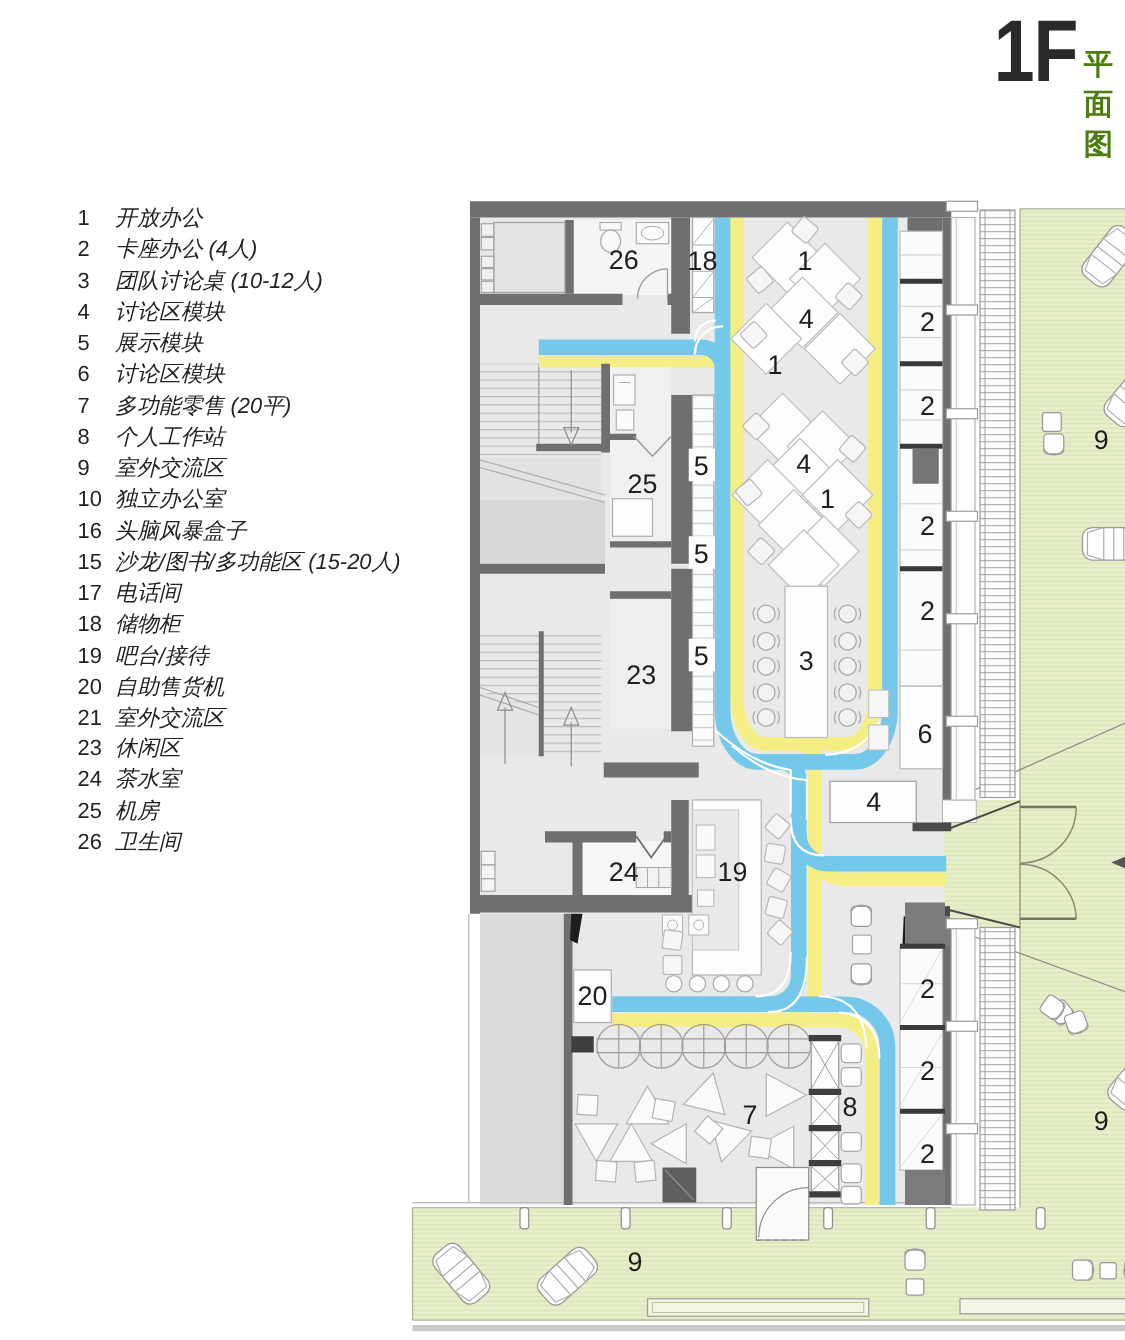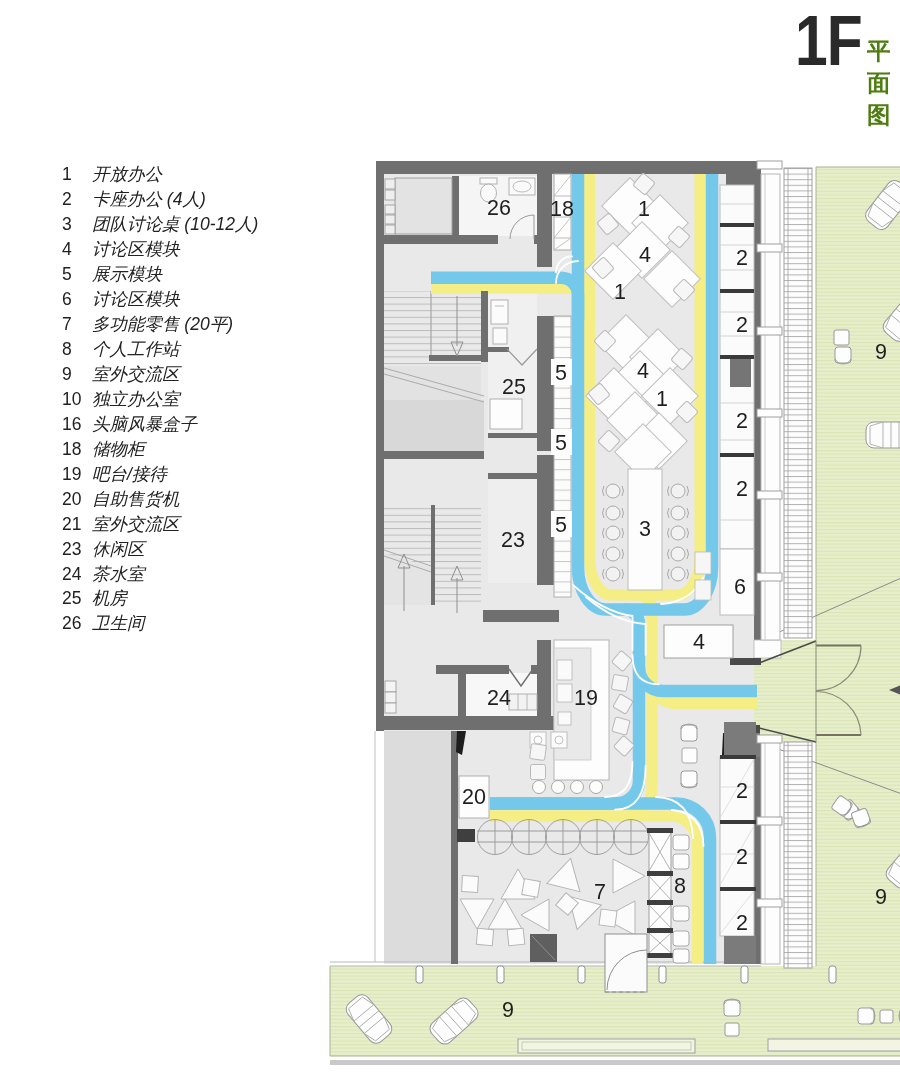--- a/index.html
+++ b/index.html
@@ -54,20 +54,28 @@
         <span class="n">9</span>
         <span class="t">室外交流区</span>
       </div>
 <div class="li">
         <span class="n">10</span>
         <span class="t">独立办公室</span>
       </div>
 <div class="li">
         <span class="n">16</span>
         <span class="t">头脑风暴盒子</span>
+      </div>
+<div class="li">
+        <span class="n">15</span>
+        <span class="t">沙龙/图书/多功能区 (15-20人)</span>
+      </div>
+<div class="li">
+        <span class="n">17</span>
+        <span class="t">电话间</span>
       </div>
 <div class="li">
         <span class="n">18</span>
         <span class="t">储物柜</span>
       </div>
 <div class="li">
         <span class="n">19</span>
         <span class="t">吧台/接待</span>
       </div>
 <div class="li">

